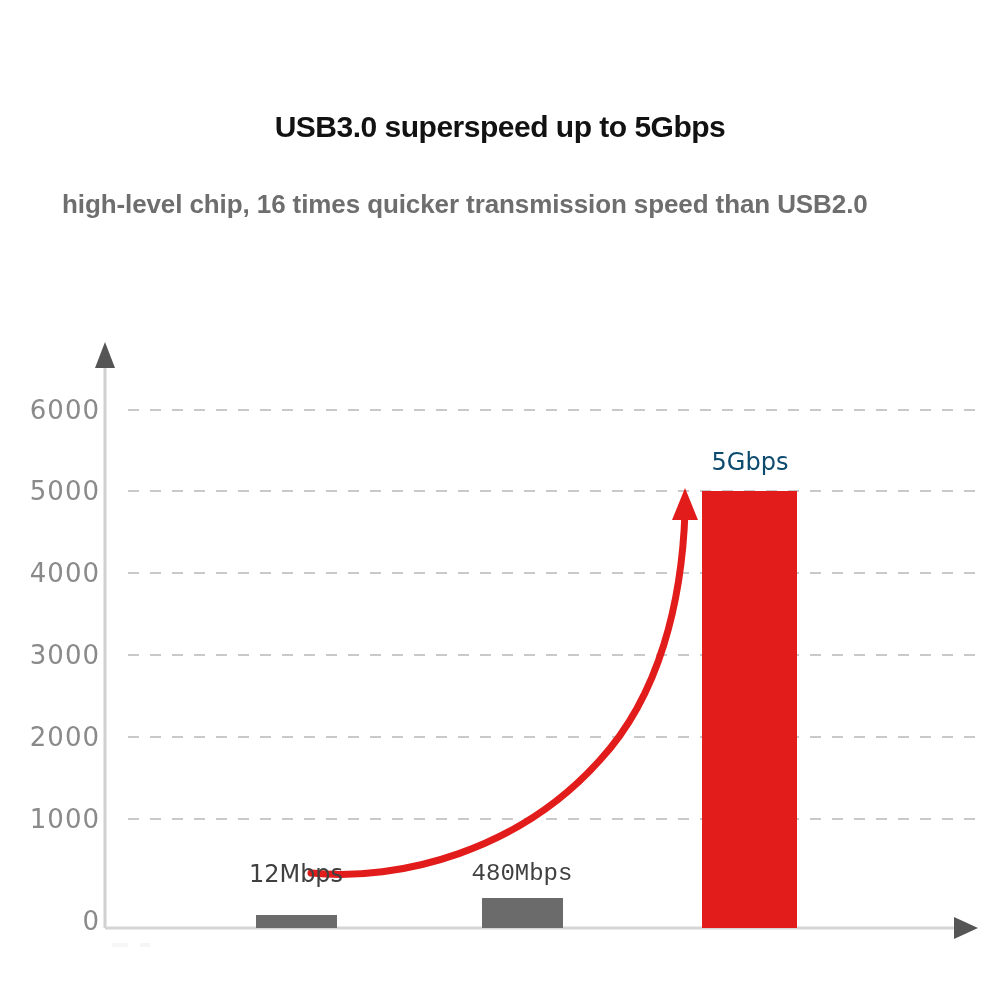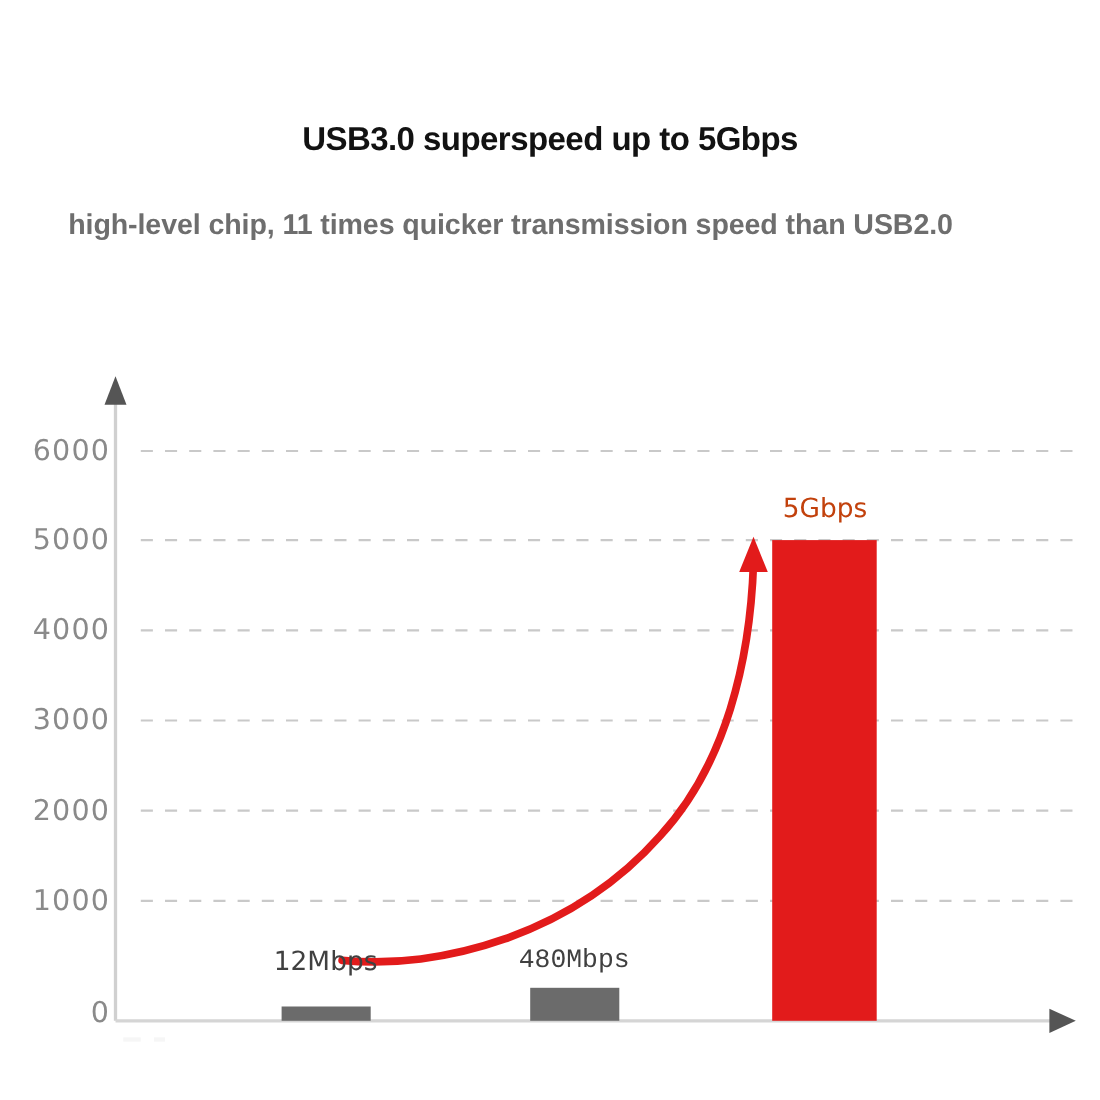--- a/index.html
+++ b/index.html
@@ -86,31 +86,31 @@
   .bar-label {
     position: absolute;
     font-size: 24px;
     color: #404040;
     font-family: "DejaVu Sans", sans-serif;
     white-space: nowrap;
     text-align: center;
     line-height: 24px;
   }
   .bar-label.accent {
-    color: #c2410c;
+    color: #0c4a6e;
   }
 </style>
 </head>
 <body>
 
 <div id="root">
 
   <div class="header">
     <div class="title">USB3.0 superspeed up to 5Gbps</div>
-    <div class="subtitle">high-level chip, 11 times quicker transmission speed than USB2.0</div>
+    <div class="subtitle">high-level chip, 16 times quicker transmission speed than USB2.0</div>
   </div>
 
   <div class="chart">
 
     <svg width="1000" height="1000" viewBox="0 0 1000 1000">
 
       <g>
         <line x1="128" y1="410" x2="982" y2="410" stroke="#c9c9c9" stroke-width="2" stroke-dasharray="11 11"></line>
         <line x1="128" y1="491" x2="982" y2="491" stroke="#c9c9c9" stroke-width="2" stroke-dasharray="11 11"></line>
         <line x1="128" y1="573" x2="982" y2="573" stroke="#c9c9c9" stroke-width="2" stroke-dasharray="11 11"></line>

